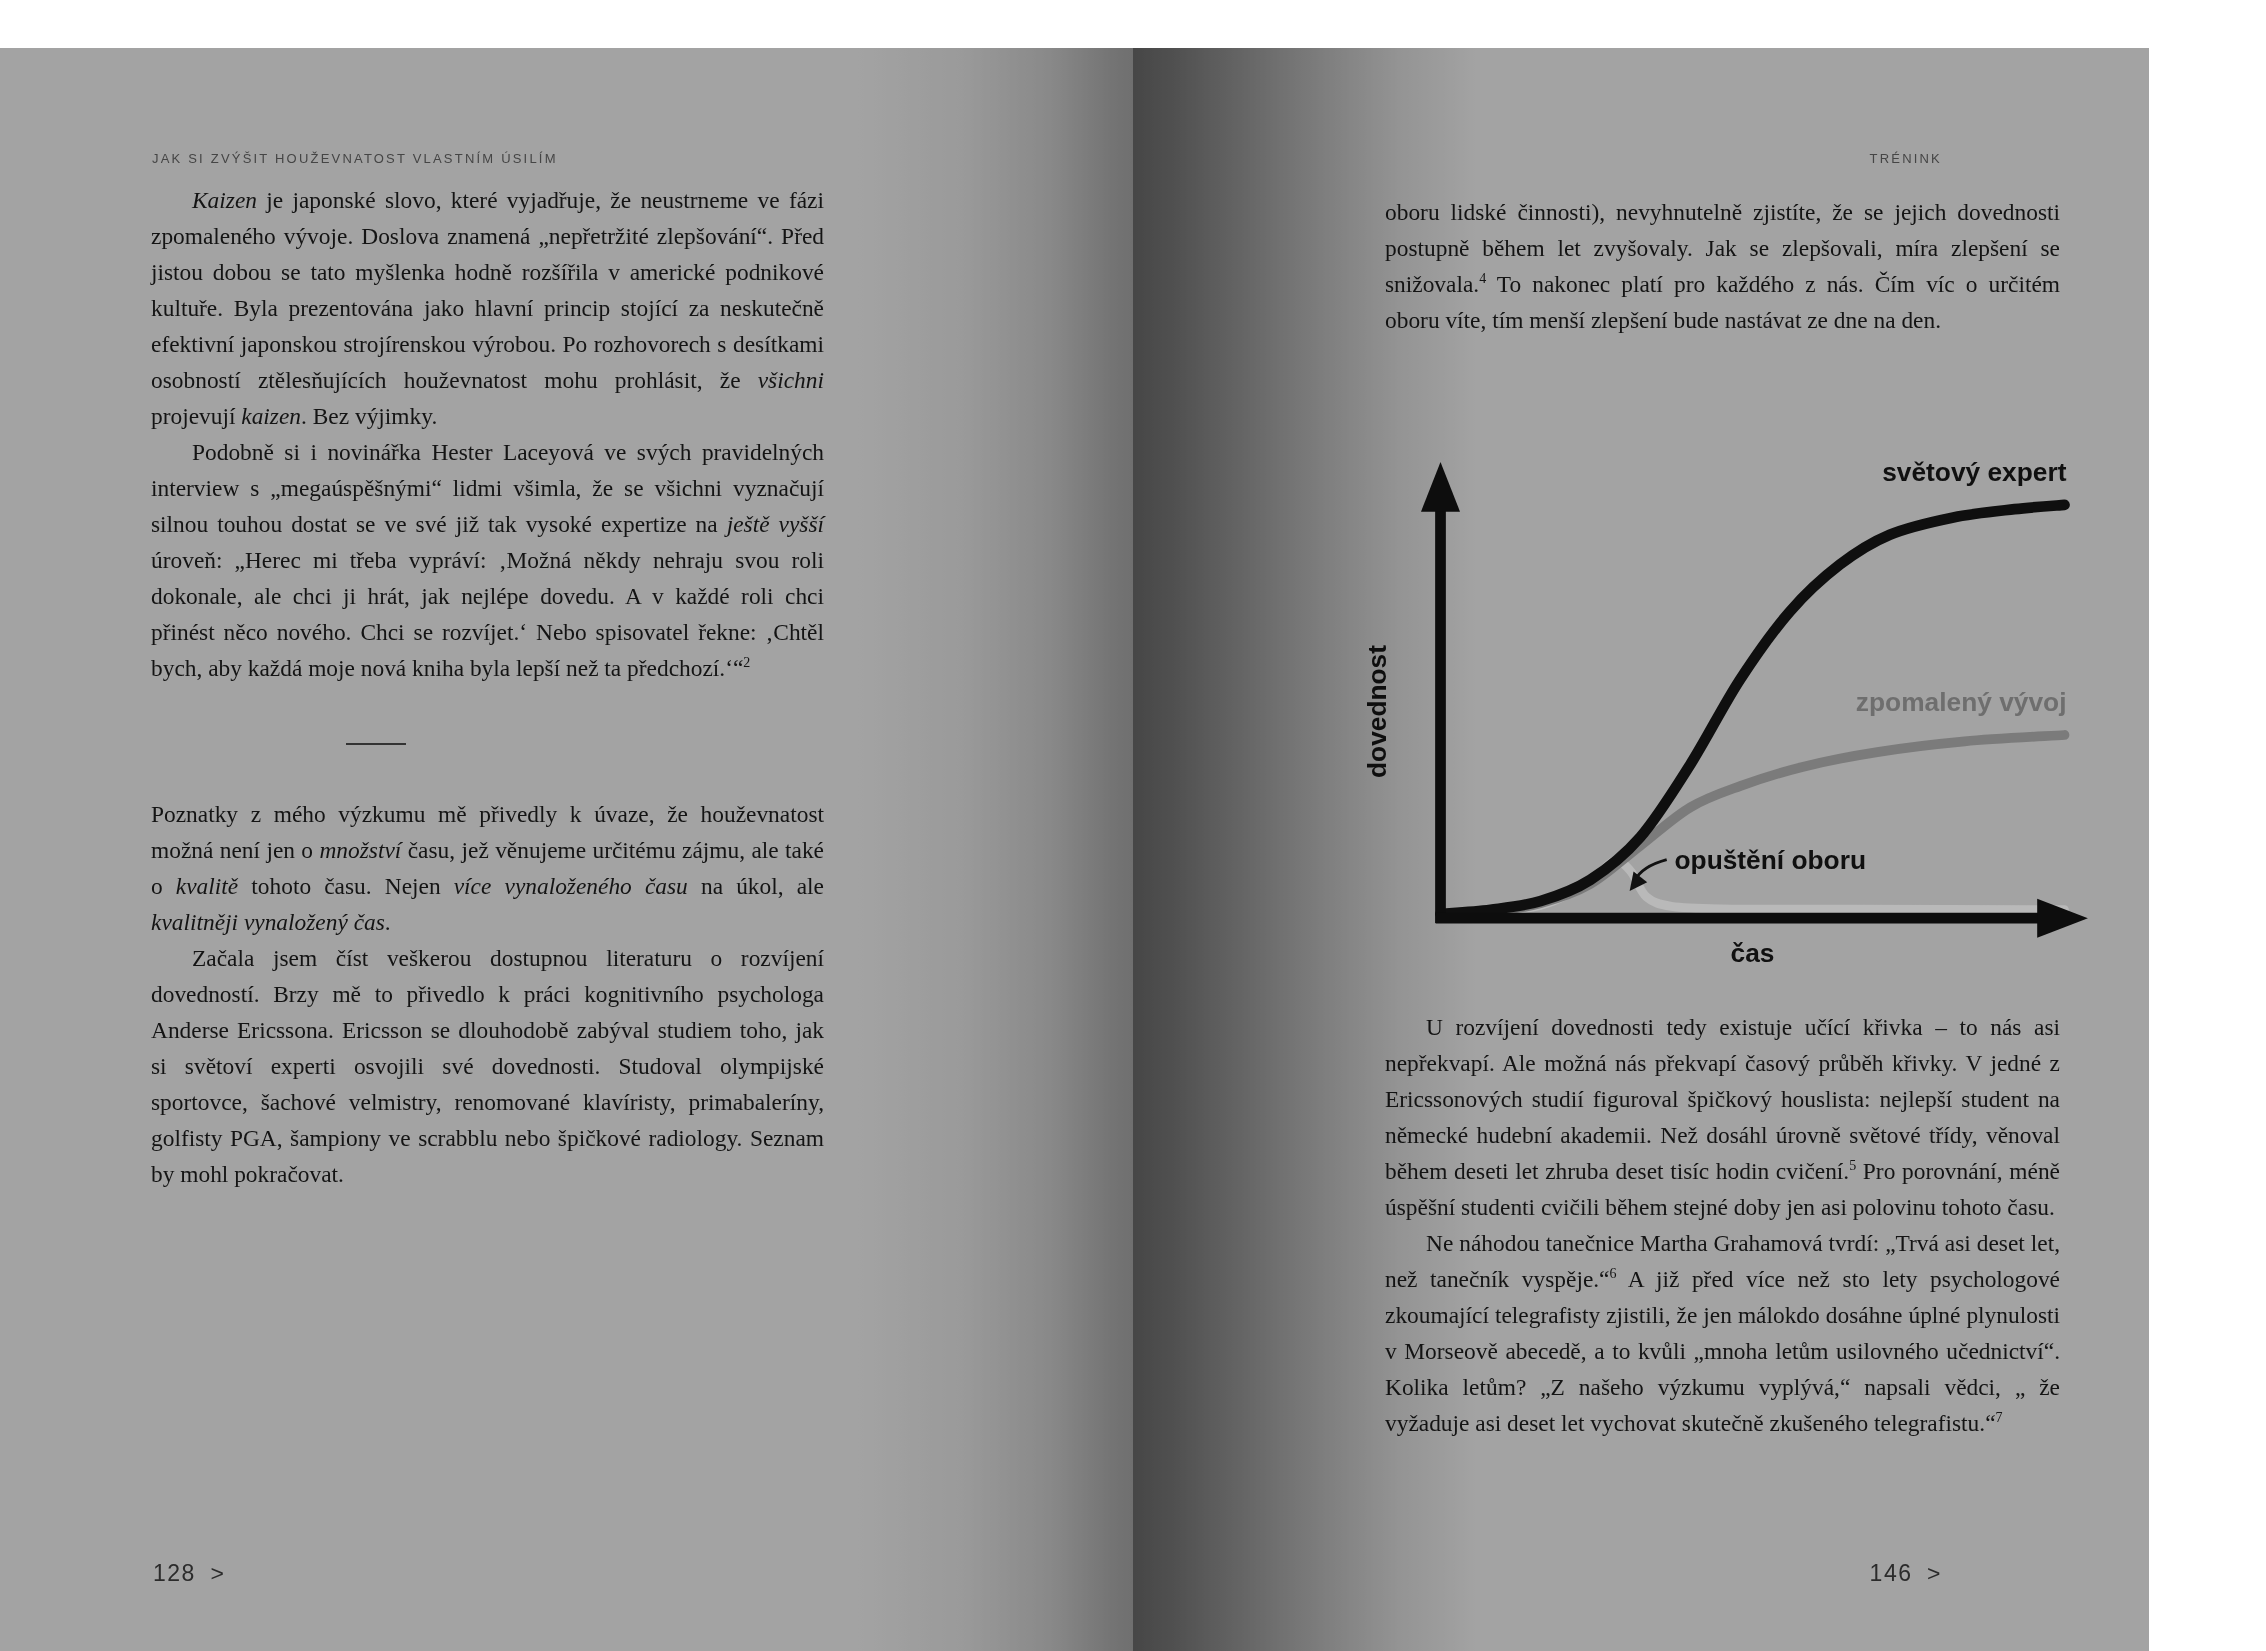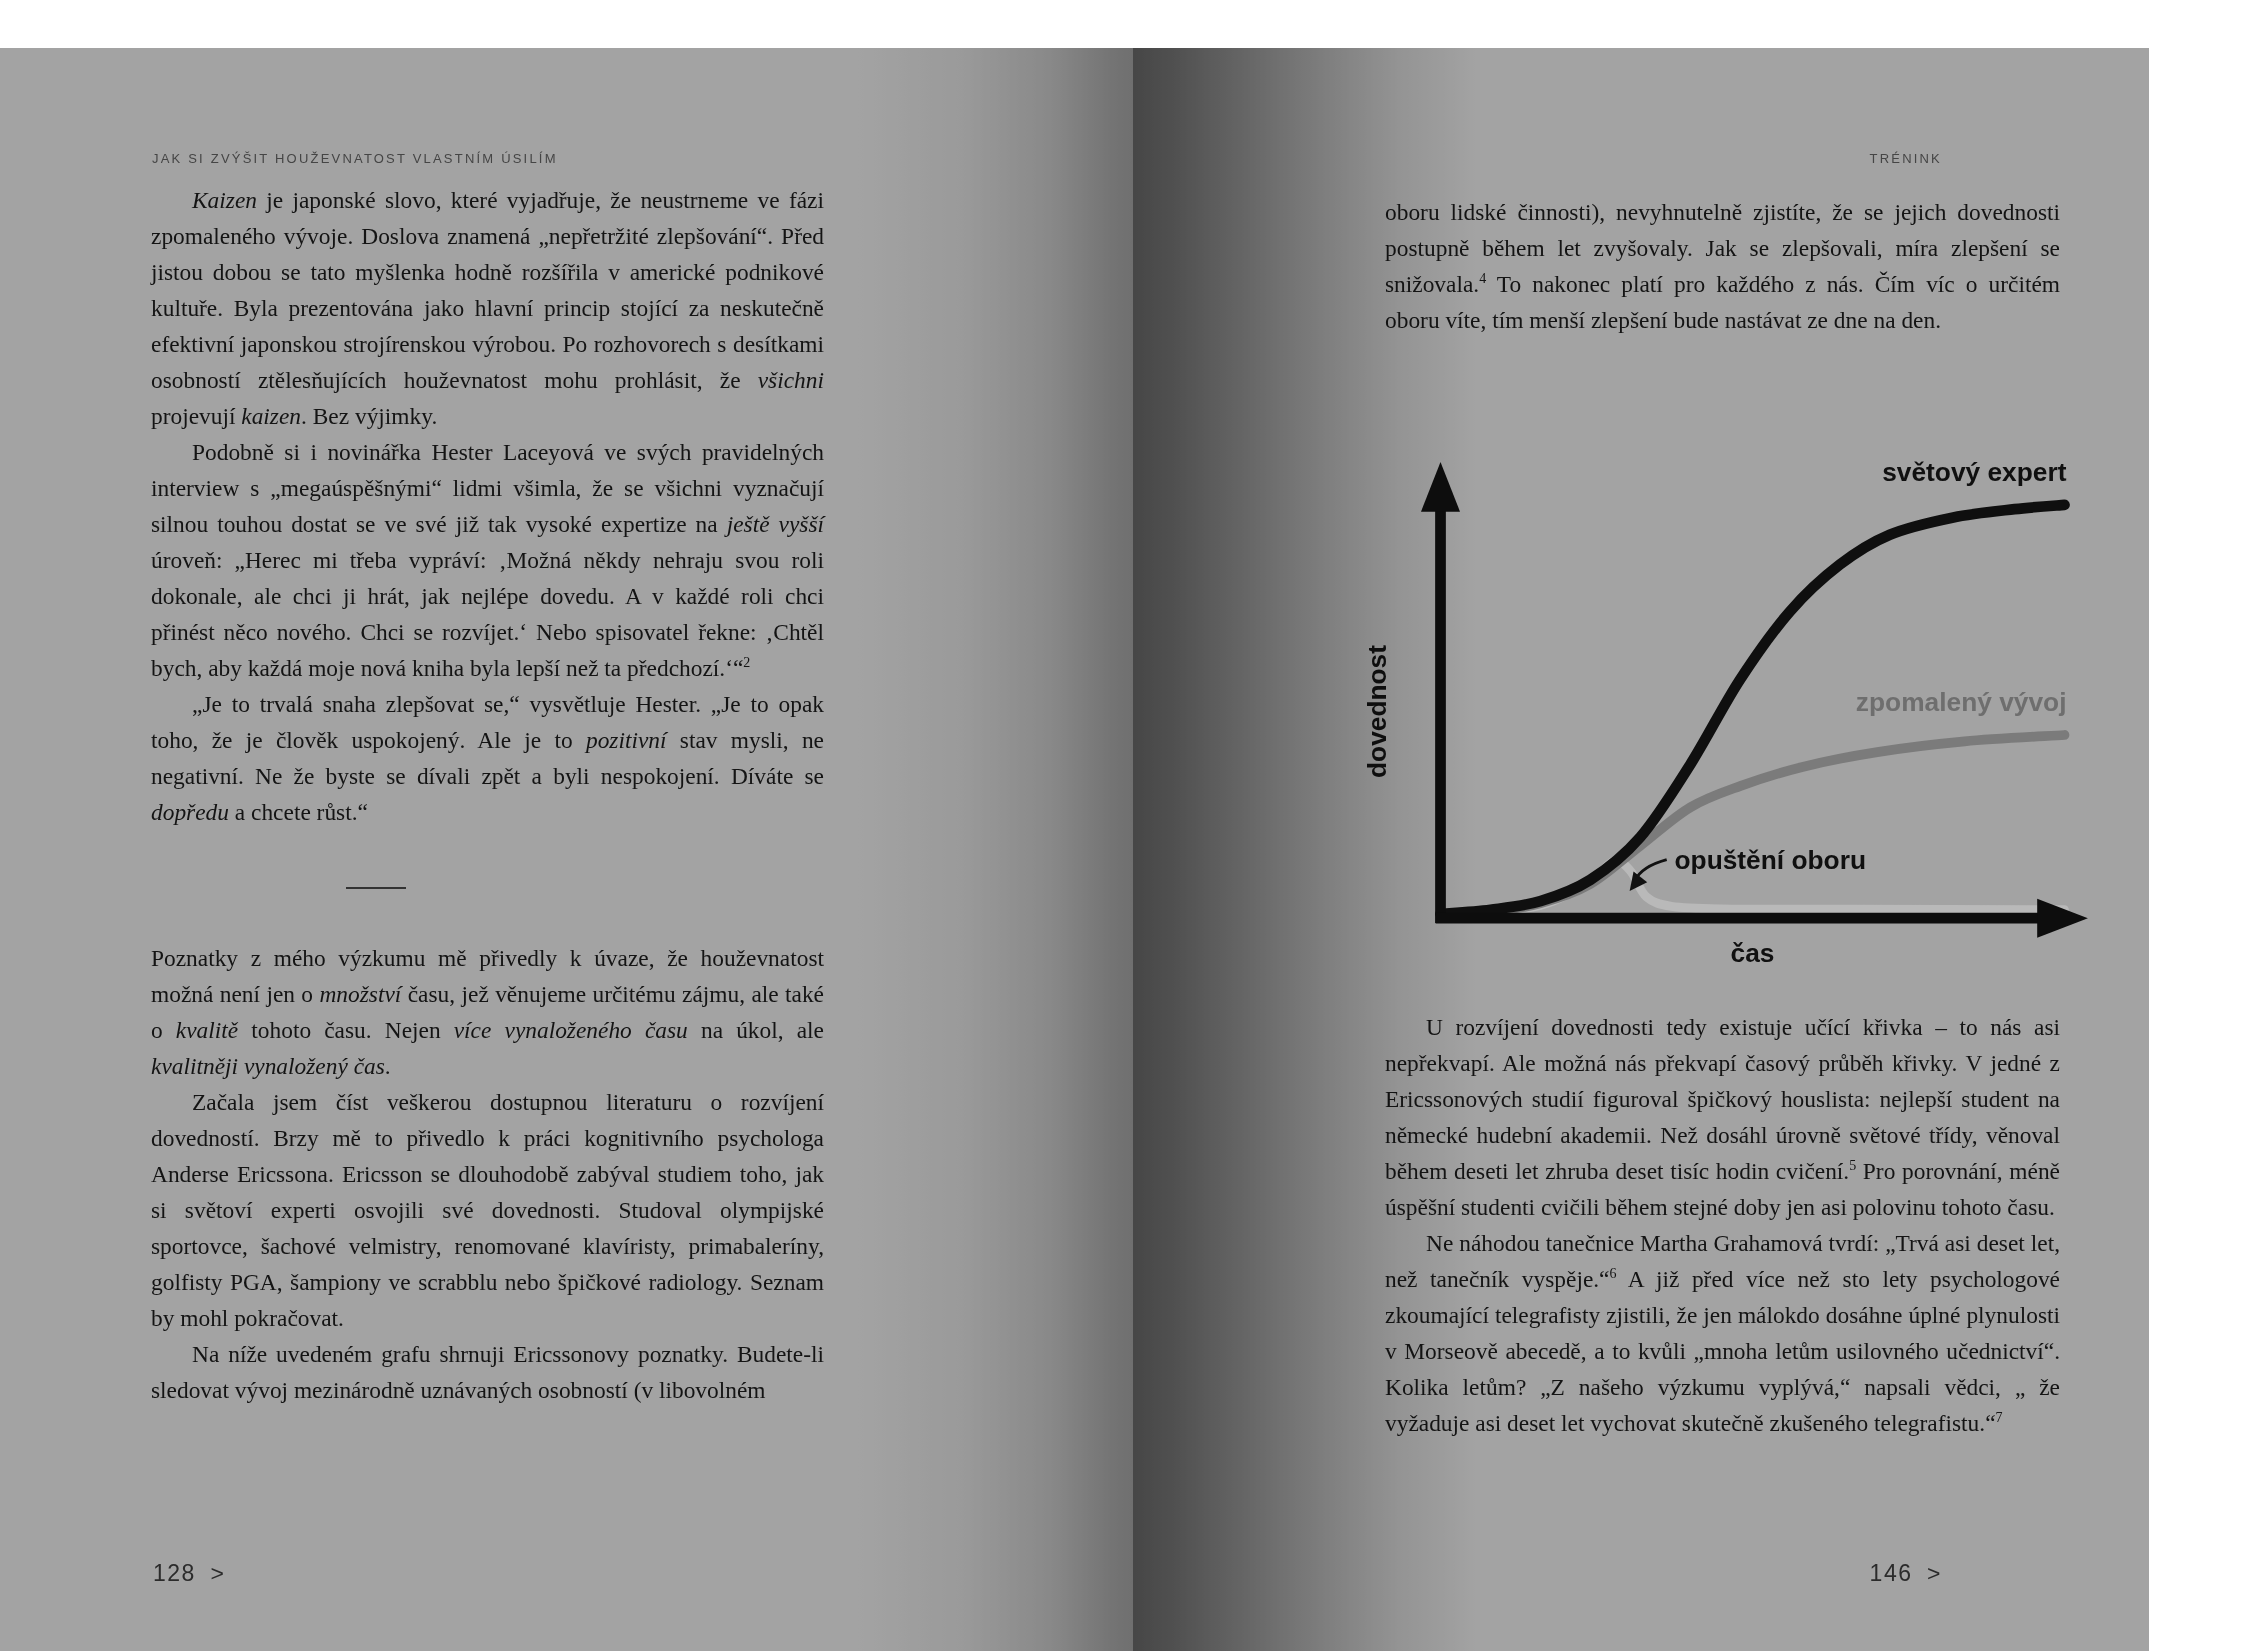--- a/index.html
+++ b/index.html
@@ -66,27 +66,25 @@
 <body>
 
 <div class="spread">
 
   <div class="running-head head-left">JAK SI ZVÝŠIT HOUŽEVNATOST VLASTNÍM ÚSILÍM</div>
 
   <div class="textcol col-left">
     <div>
         <p><em>Kaizen</em> je japonské slovo, které vyjadřuje, že neustrneme ve fázi zpomaleného vývoje. Doslova znamená „nepřetržité zlepšování“. Před jistou dobou se tato myšlenka hodně rozšířila v americké podnikové kultuře. Byla prezentována jako hlavní princip stojící za neskutečně efektivní japonskou strojírenskou výrobou. Po rozhovorech s desítkami osobností ztělesňujících houževnatost mohu prohlásit, že <em>všichni</em> projevují <em>kaizen</em>. Bez výjimky.</p>
         <p>Podobně si i novinářka Hester Laceyová ve svých pravidelných interview s „megaúspěšnými“ lidmi všimla, že se všichni vyznačují silnou touhou dostat se ve své již tak vysoké expertize na <em>ještě vyšší</em> úroveň: „Herec mi třeba vypráví: ‚Možná někdy nehraju svou roli dokonale, ale chci ji hrát, jak nejlépe dovedu. A v každé roli chci přinést něco nového. Chci se rozvíjet.‘ Nebo spisovatel řekne: ‚Chtěl bych, aby každá moje nová kniha byla lepší než ta předchozí.‘“<sup>2</sup></p>
-        <p>„Je to trvalá snaha zlepšovat se,“ vysvětluje Hester. „Je to opak toho, že je člověk uspokojený. Ale je to <em>pozitivní</em> stav mysli, ne negativní. Ne že byste se dívali zpět a byli nespokojení. Díváte se <em>dopředu</em> a chcete růst.“</p>
       </div>
     <div class="section-divider"></div>
     <div>
         <p class="noindent">Poznatky z mého výzkumu mě přivedly k úvaze, že houževnatost možná není jen o <em>množství</em> času, jež věnujeme určitému zájmu, ale také o <em>kvalitě</em> tohoto času. Nejen <em>více vynaloženého času</em> na úkol, ale <em>kvalitněji vynaložený čas</em>.</p>
         <p>Začala jsem číst veškerou dostupnou literaturu o rozvíjení dovedností. Brzy mě to přivedlo k práci kognitivního psychologa Anderse Ericssona. Ericsson se dlouhodobě zabýval studiem toho, jak si světoví experti osvojili své dovednosti. Studoval olympijské sportovce, šachové velmistry, renomované klavíristy, primabaleríny, golfisty PGA, šampiony ve scrabblu nebo špičkové radiology. Seznam by mohl pokračovat.</p>
-        <p>Na níže uvedeném grafu shrnuji Ericssonovy poznatky. Budete-li sledovat vývoj mezinárodně uznávaných osobností (v libovolném</p>
       </div>
   </div>
 
   <div class="folio folio-left">
     <span class="folio-num">128</span><span class="folio-arrow">&gt;</span>
   </div>
 
   <div class="running-head head-right">TRÉNINK</div>
 
   <div class="textcol col-right-top">

